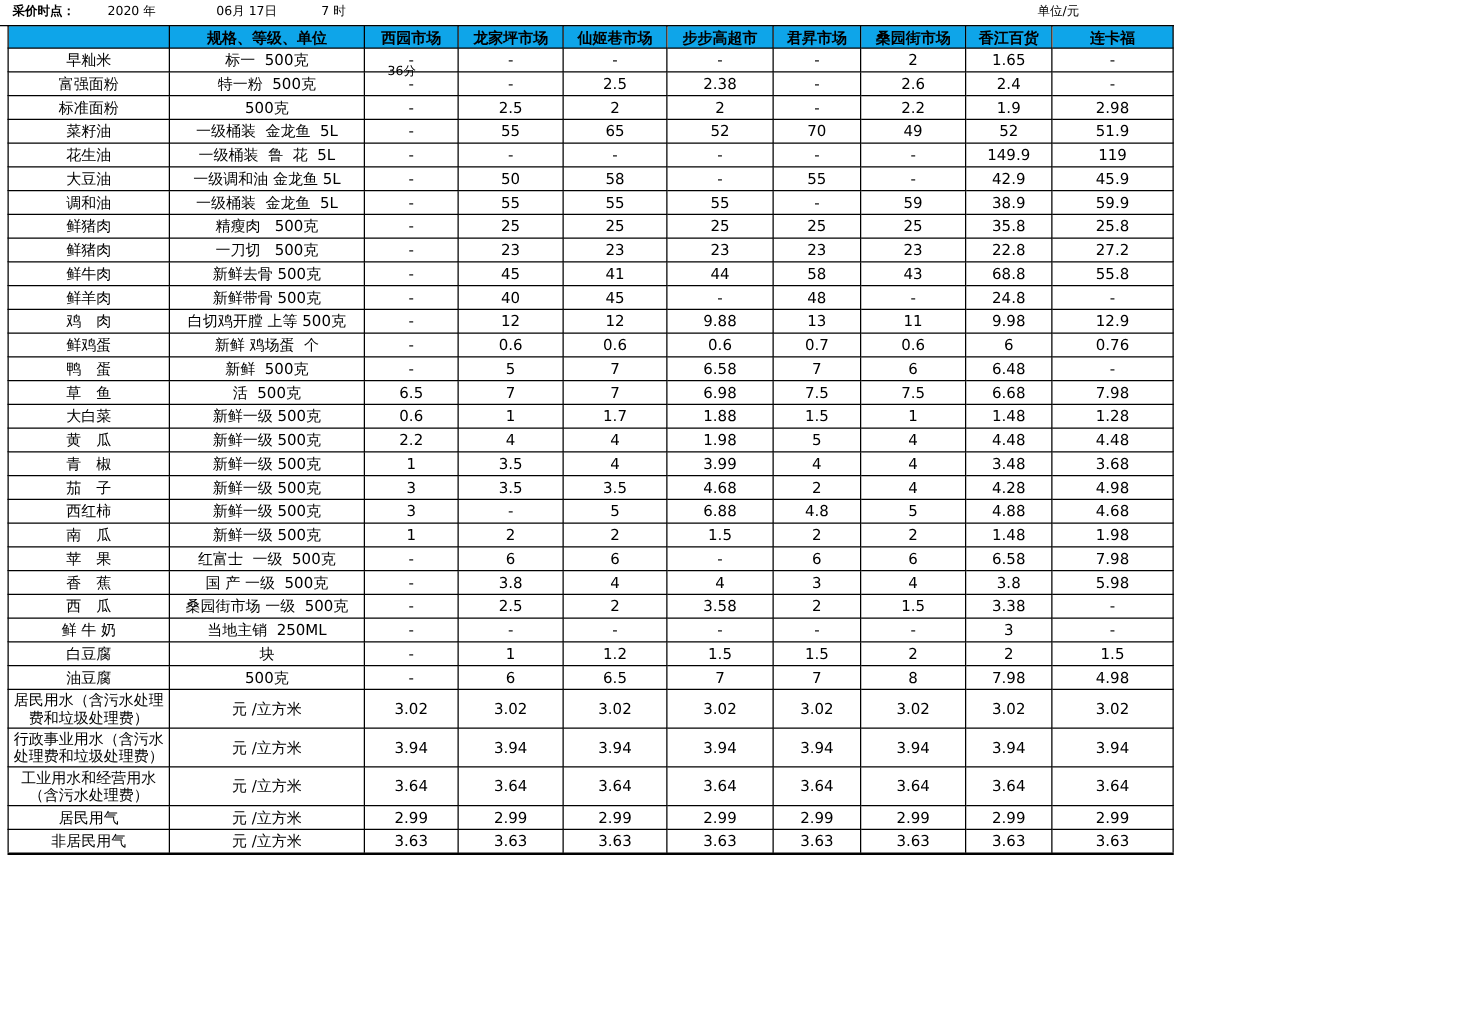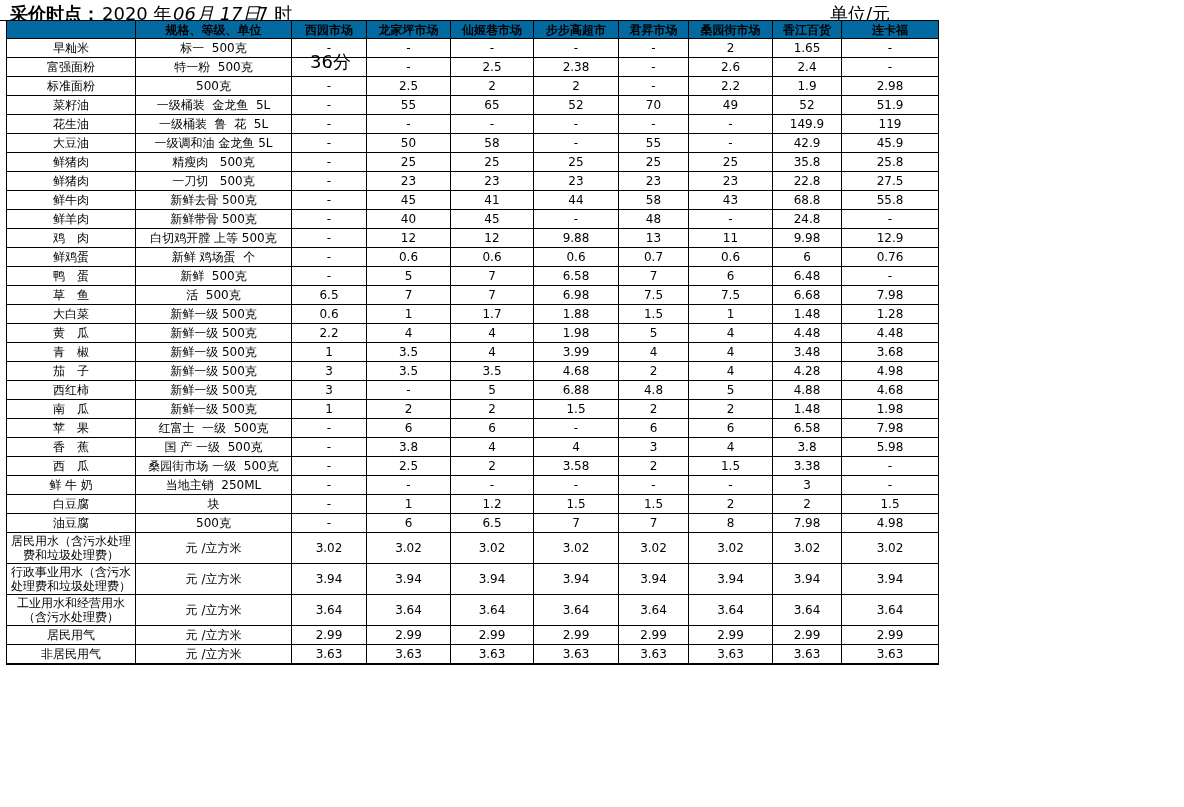--- a/index.html
+++ b/index.html
@@ -6,40 +6,40 @@
   body {
     width:1184px; height:807px; background:#ffffff;
     font-family:"DejaVu Sans", sans-serif; color:#000;
     position:relative; overflow:hidden;
   }
   .title-row {
     position:absolute; left:0; top:0; width:939px; height:20px;
     border-bottom:1px solid #000; background:#fff;
   }
   .title-row span {
-    position:absolute; top:2px; font-size:18px; white-space:pre;
+    position:absolute; top:2px; font-size:10px; white-space:pre;
   }
   .t-label { left:10px; font-weight:bold; }
-  .t-year { left:102px; }
-  .t-mday { left:173px;font-style:italic; }
+  .t-year { left:86px; }
+  .t-mday { left:173px; }
   .t-hour { left:257px; }
   .t-min  { left:310px;margin-top:48px; }
   .t-unit { left:830px; font-size:13px;text-align:center; }
   table.price {
     position:absolute; left:6px; top:20px;
     border-collapse:collapse; table-layout:fixed;
     border:1px solid #000; border-bottom:2px solid #000;
   }
   table.price th, table.price td {
     border:1px solid #000; font-size:12px; text-align:center;
     vertical-align:middle; padding:0 2px; white-space:pre-wrap;
     line-height:14px; overflow:hidden; font-weight:normal;
   }
   table.price thead th {
-    background:#0369a1; font-weight:bold; height:17px; line-height:16px;
+    background:#0ea5e9; font-weight:bold; height:17px; line-height:16px;
   }
   table.price tbody tr { height:19px; }
   table.price tbody tr.tall { height:31px; }
 </style>
 </head>
 <body>
 
 <div class="title-row">
   <span class="t-label">采价时点：</span>
   <span class="t-year">2020 年</span>
@@ -143,20 +143,32 @@
         <td>-</td>
         <td>50</td>
         <td>58</td>
         <td>-</td>
         <td>55</td>
         <td>-</td>
         <td>42.9</td>
         <td>45.9</td>
       </tr>
       <tr>
+        <td>调和油</td>
+        <td>一级桶装  金龙鱼  5L</td>
+        <td>-</td>
+        <td>55</td>
+        <td>55</td>
+        <td>55</td>
+        <td>-</td>
+        <td>59</td>
+        <td>38.9</td>
+        <td>59.9</td>
+      </tr>
+      <tr>
         <td>鲜猪肉</td>
         <td>精瘦肉   500克</td>
         <td>-</td>
         <td>25</td>
         <td>25</td>
         <td>25</td>
         <td>25</td>
         <td>25</td>
         <td>35.8</td>
         <td>25.8</td>
@@ -164,21 +176,21 @@
       <tr>
         <td>鲜猪肉</td>
         <td>一刀切   500克</td>
         <td>-</td>
         <td>23</td>
         <td>23</td>
         <td>23</td>
         <td>23</td>
         <td>23</td>
         <td>22.8</td>
-        <td>27.5</td>
+        <td>27.2</td>
       </tr>
       <tr>
         <td>鲜牛肉</td>
         <td>新鲜去骨 500克</td>
         <td>-</td>
         <td>45</td>
         <td>41</td>
         <td>44</td>
         <td>58</td>
         <td>43</td>

